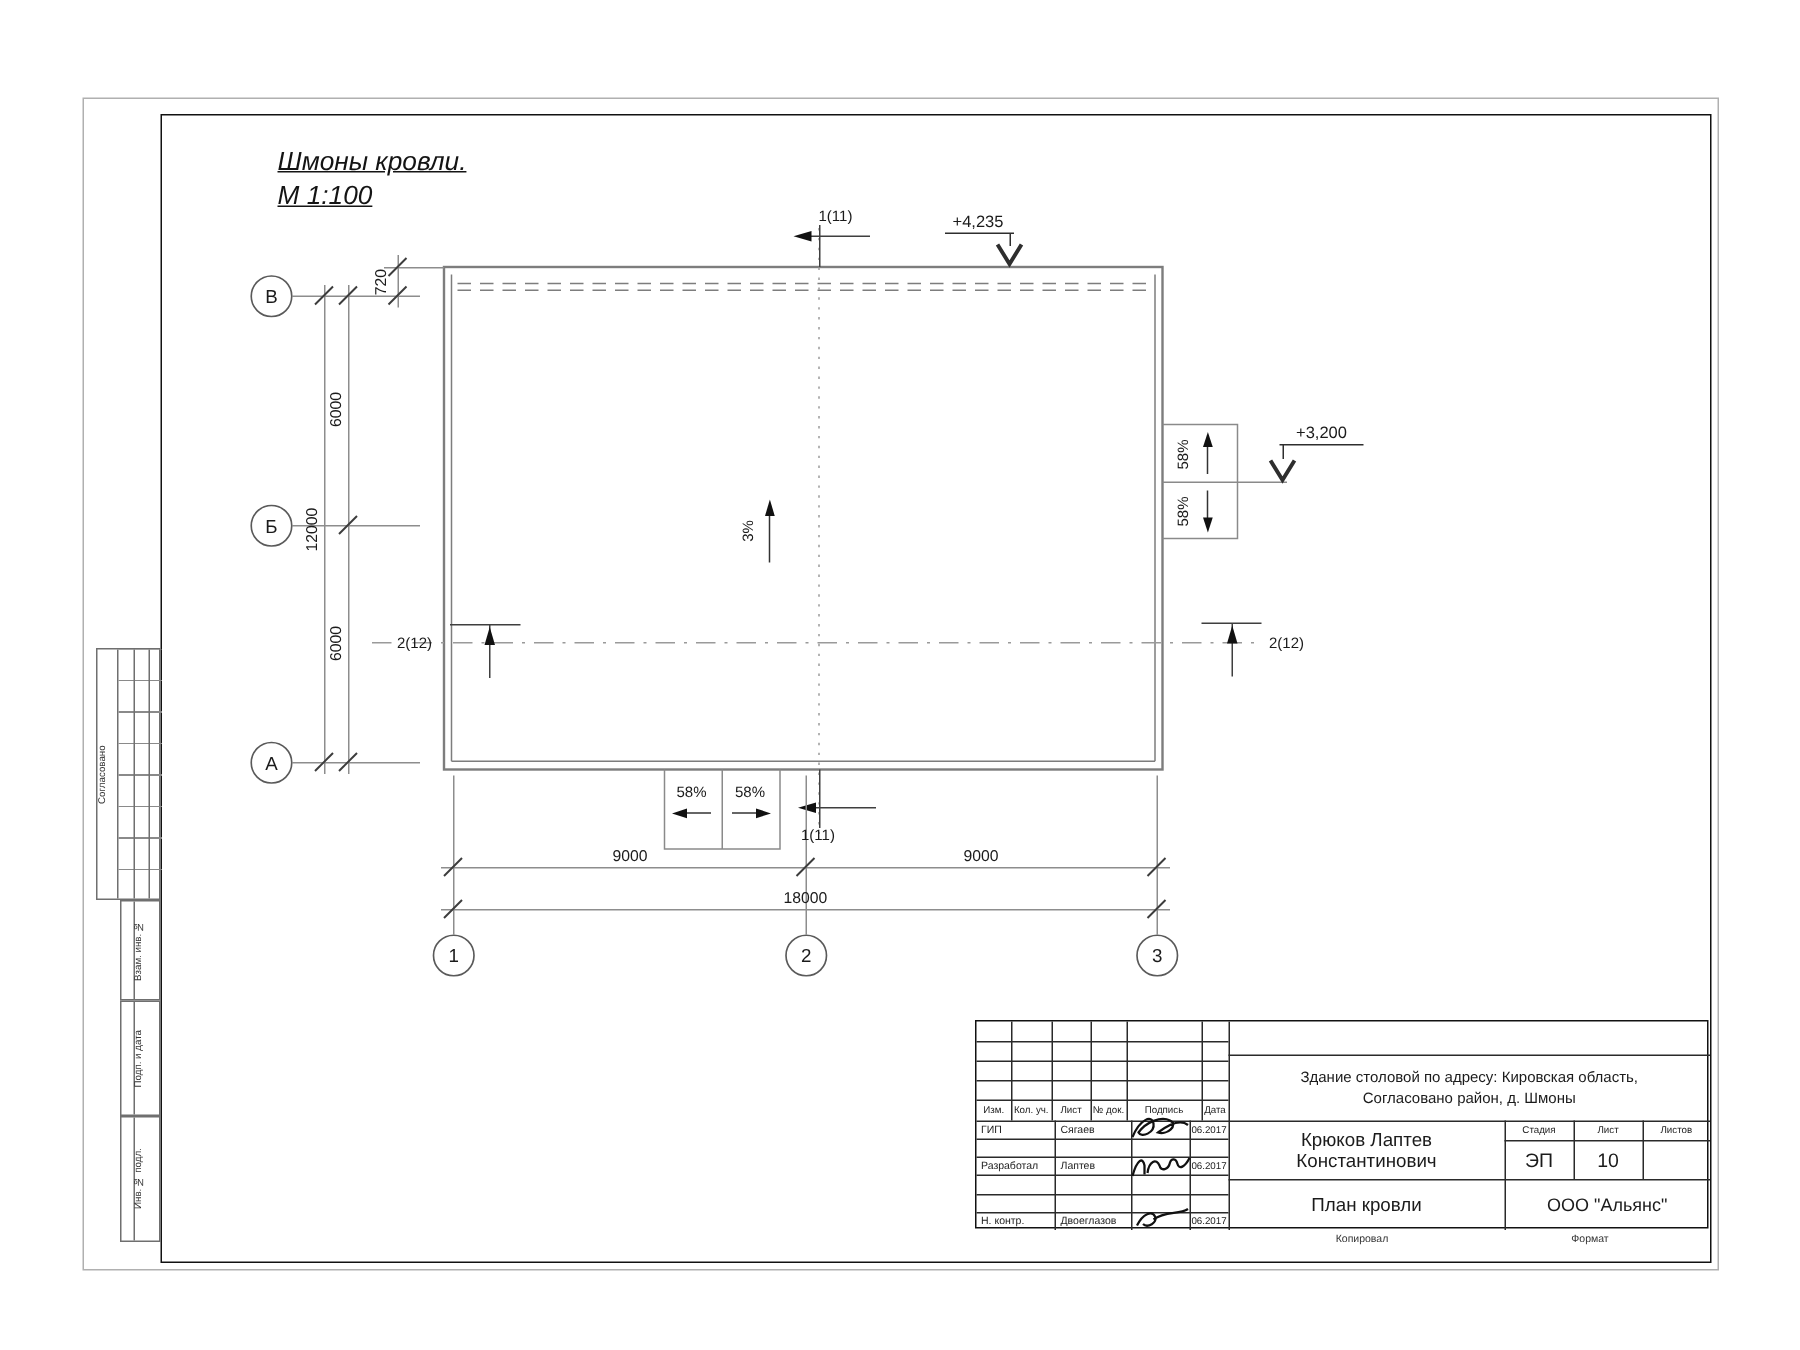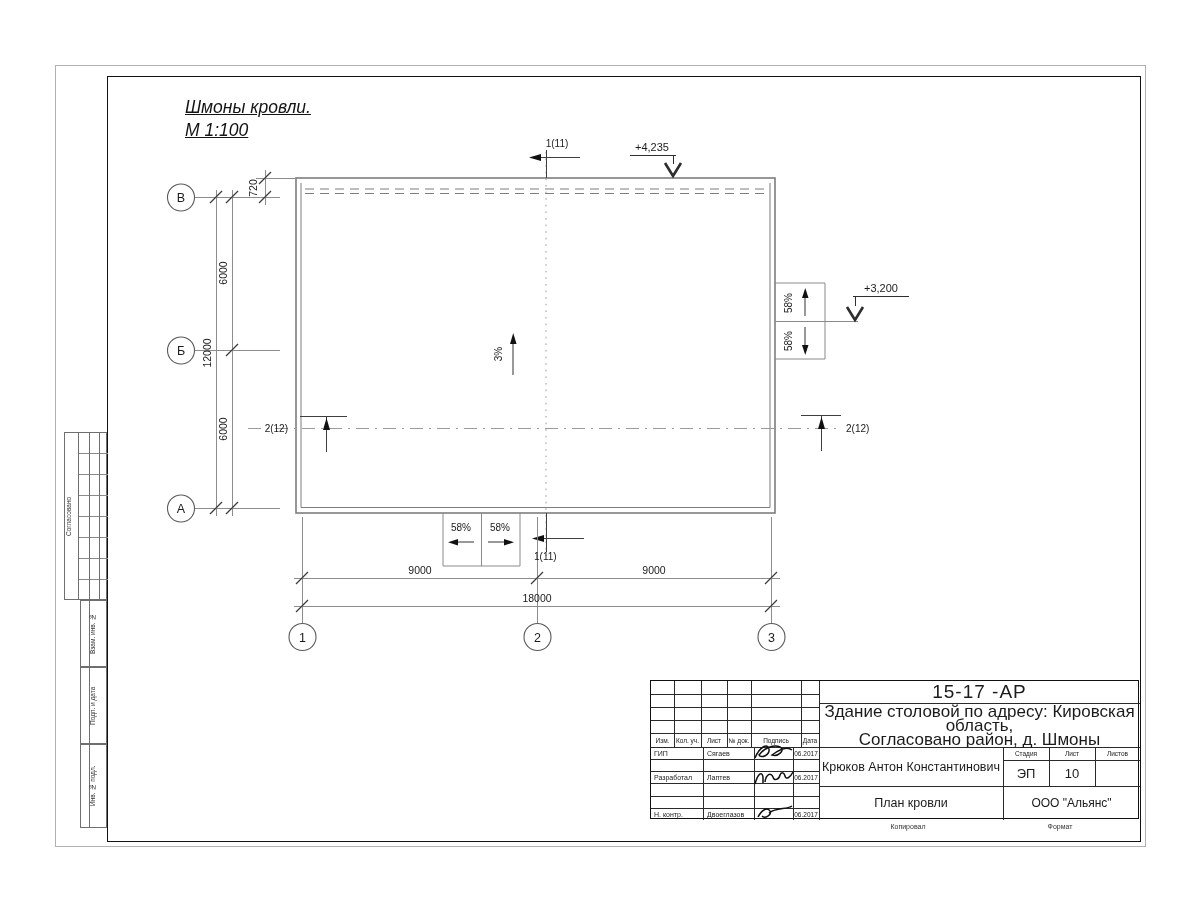--- a/index.html
+++ b/index.html
@@ -15,21 +15,21 @@
   .lstamp{border:1px solid #6f6f6f;box-sizing:border-box;}
   .vtext{writing-mode:vertical-rl;transform:rotate(180deg);font-size:6.5px;color:#333;display:flex;align-items:center;justify-content:center;height:100%;}
   .lstamp .lbl{position:absolute;top:0;height:100%;}
   .ln{position:absolute;background:#2a2a2a;}
   .lnt{position:absolute;background:#6f6f6f;}
   
   .tblock{left:650px;top:680px;width:489px;height:139px;border:1.6px solid #111;box-sizing:border-box;}
   .tb-txt{position:absolute;display:flex;align-items:center;justify-content:center;text-align:center;}
   .tb-left{justify-content:flex-start;text-align:left;}
   .code{font-size:19px;letter-spacing:1px;}
-  .addr{font-size:17px;line-height:14px;text-align:center;}
+  .addr{font-size:10px;line-height:14px;text-align:center;}
   .small{font-size:6.5px;color:#222;}
   .name12{font-size:12.5px;}
   .footer-lbl{font-size:7px;color:#333;text-align:center;}
   svg text{font-family:"Liberation Sans",sans-serif;fill:#1b1b1b;}
 </style>
 </head>
 <body>
 
 <div class="abs outer-border"></div>
 <div class="abs inner-frame"></div>
@@ -243,26 +243,25 @@
   <svg style="position:absolute;left:101px;top:60px;" width="42" height="22">
     <path d="M3,17 C8,5 16,2 17,8 C18,14 9,18 7,14 C12,7 22,3 28,6 C34,9 26,16 20,14 C28,8 35,5 40,9" stroke="#111" stroke-width="1.5" fill="none"></path>
   </svg>
   <svg style="position:absolute;left:101px;top:84px;" width="42" height="22">
     <path d="M3,19 C6,8 10,6 11,12 L11,18 M13,17 C14,9 19,7 21,12 C22,16 27,15 28,10 C29,7 32,7 33,11 C34,15 38,13 41,7" stroke="#111" stroke-width="1.5" fill="none"></path>
   </svg>
   <svg style="position:absolute;left:101px;top:120px;" width="42" height="22">
     <path d="M6,16 C10,8 16,6 18,10 C20,14 13,18 10,15 M17,12 C25,6 34,9 40,5" stroke="#111" stroke-width="1.5" fill="none"></path>
   </svg>
 
-  <div class="tb-txt code" style="left:168px;top:0;width:321px;height:22px;">15-17 -АР</div>
   <div class="abs" style="left:168px;top:24px;width:321px;height:42px;display:flex;flex-direction:column;align-items:center;justify-content:center;">
     <div class="addr">Здание столовой по адресу: Кировская область,</div>
     <div class="addr">Согласовано район, д. Шмоны</div>
   </div>
-  <div class="tb-txt name12" style="left:168px;top:66px;width:184px;height:39px;">Крюков Антон Константинович</div>
+  <div class="tb-txt name12" style="left:168px;top:66px;width:184px;height:39px;">Крюков Лаптев Константинович</div>
   <div class="tb-txt small" style="left:352px;top:66px;width:46px;height:13px;">Стадия</div>
   <div class="tb-txt small" style="left:398px;top:66px;width:46px;height:13px;">Лист</div>
   <div class="tb-txt small" style="left:444px;top:66px;width:45px;height:13px;">Листов</div>
   <div class="tb-txt" style="left:352px;top:79px;width:46px;height:26px;font-size:13px;">ЭП</div>
   <div class="tb-txt" style="left:398px;top:79px;width:46px;height:26px;font-size:13px;">10</div>
   <div class="tb-txt name12" style="left:168px;top:105px;width:184px;height:34px;">План кровли</div>
   <div class="tb-txt" style="left:352px;top:105px;width:137px;height:34px;font-size:12px;">ООО "Альянс"</div>
 </div>
 
 <div class="abs footer-lbl" style="left:868px;top:823px;width:80px;">Копировал</div>

